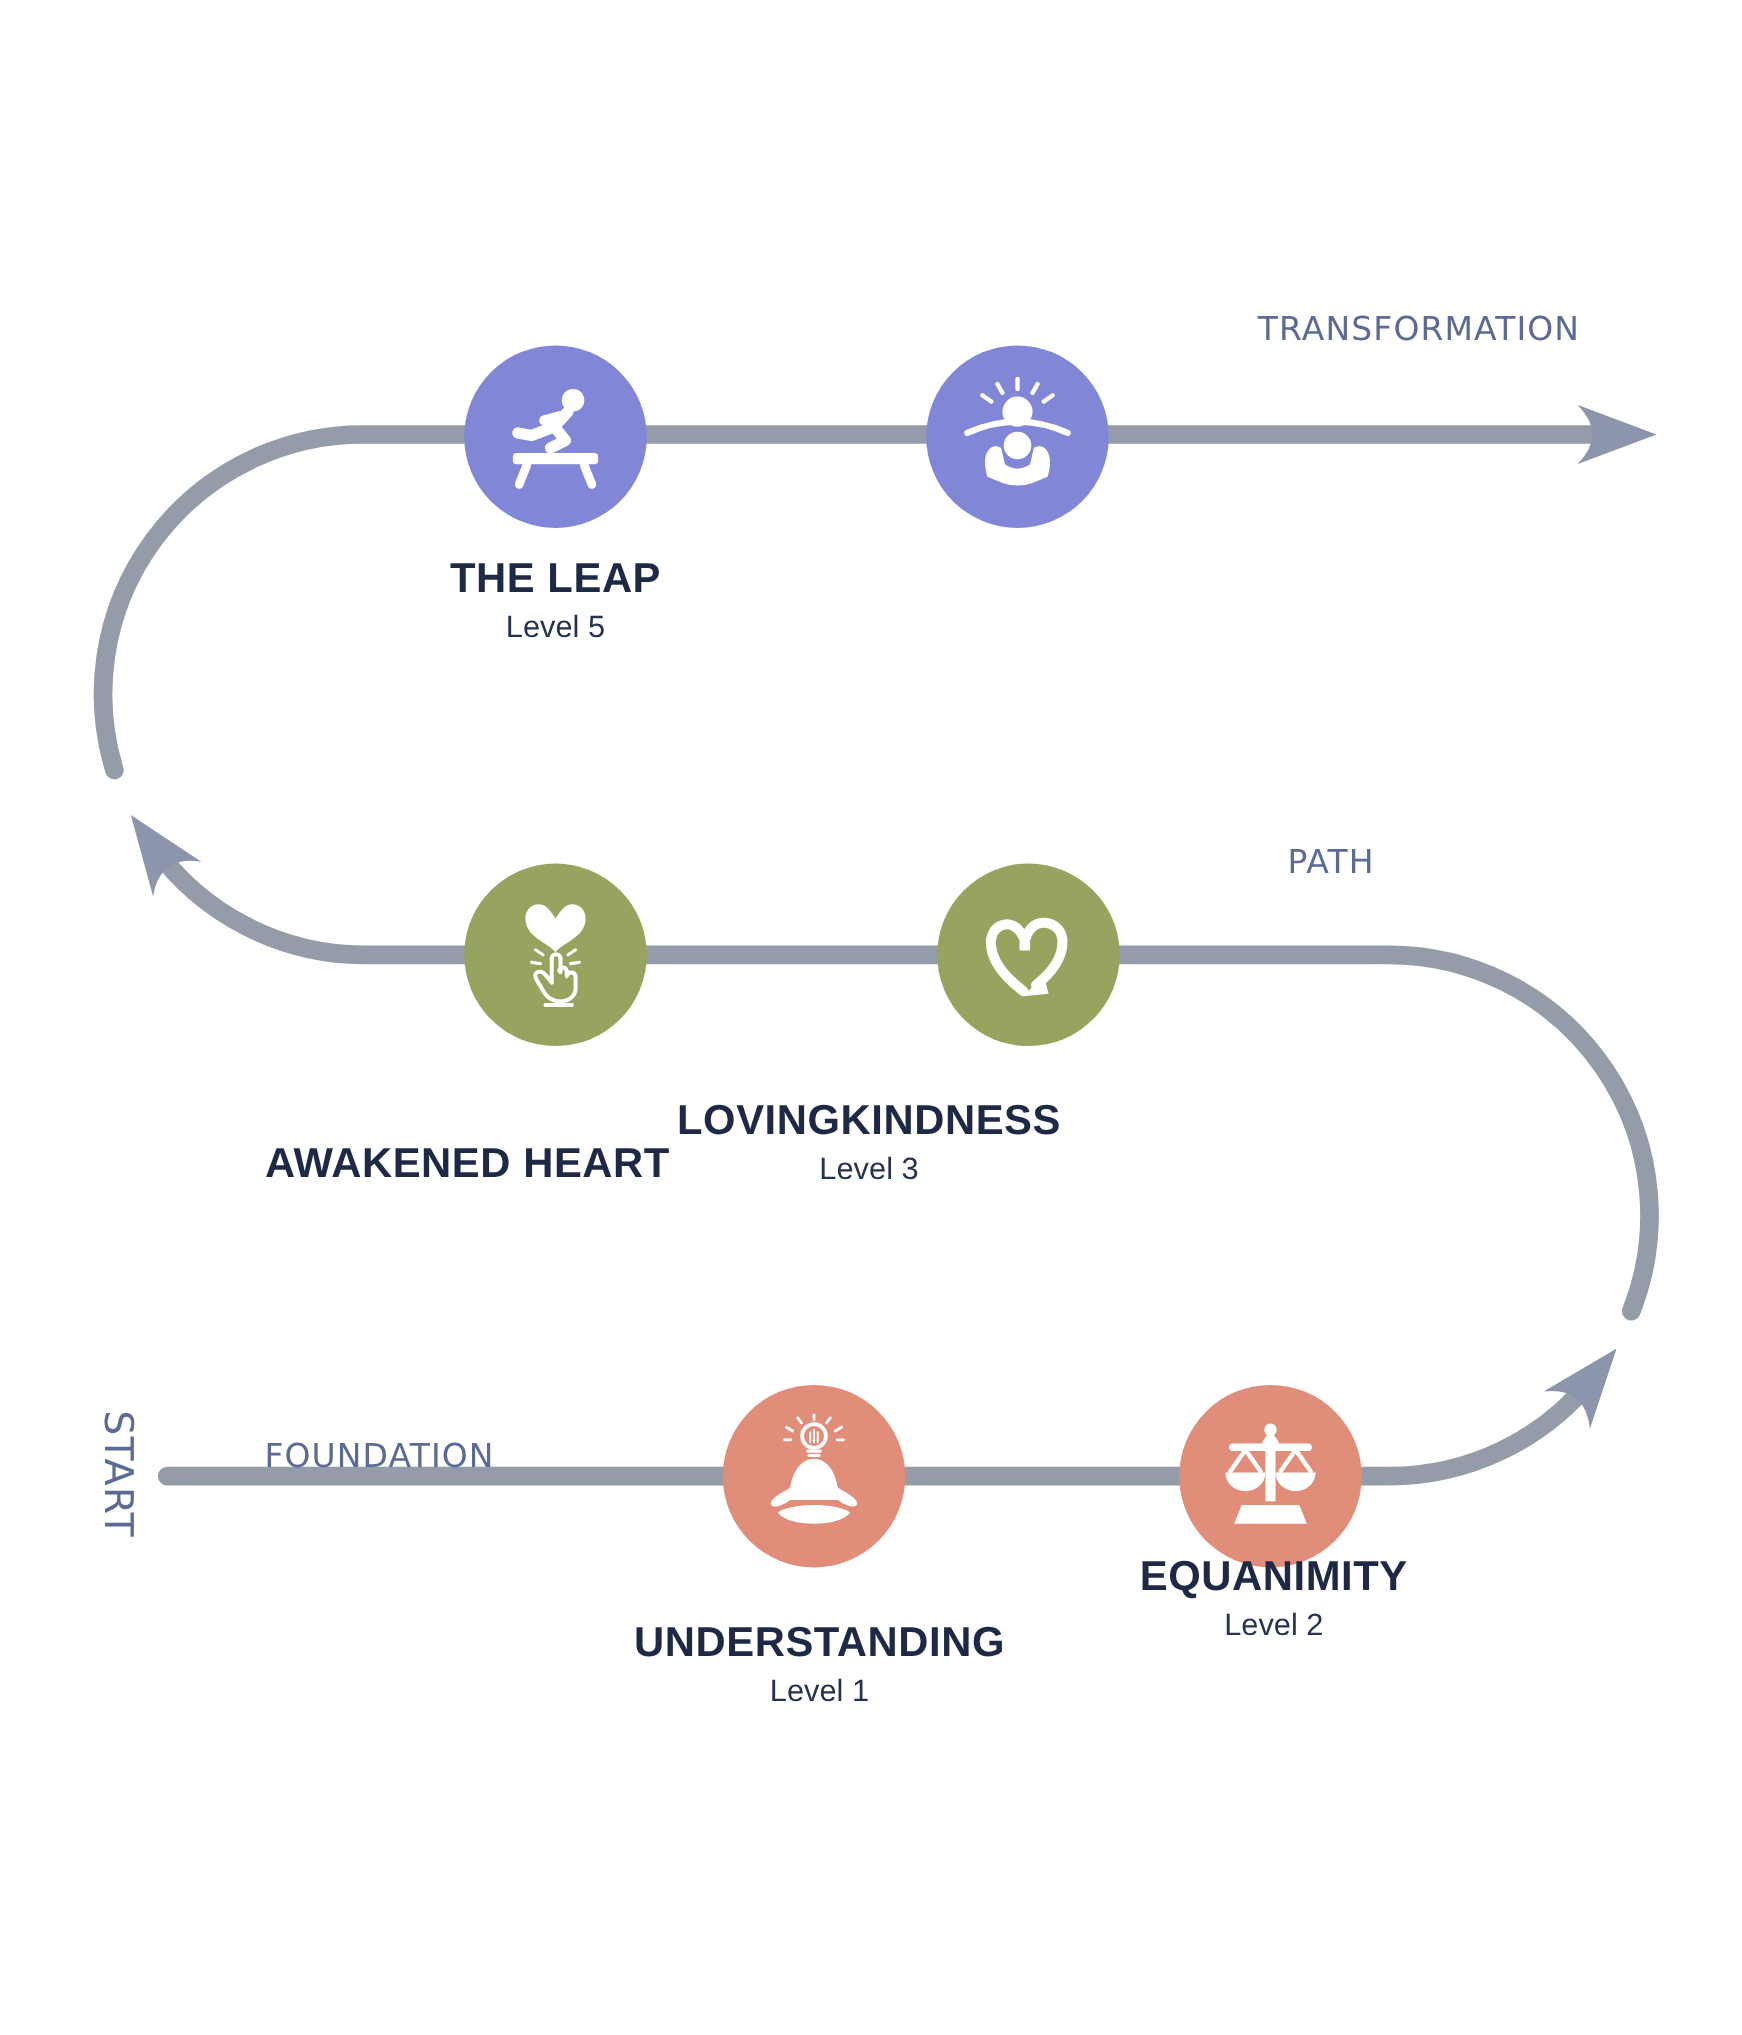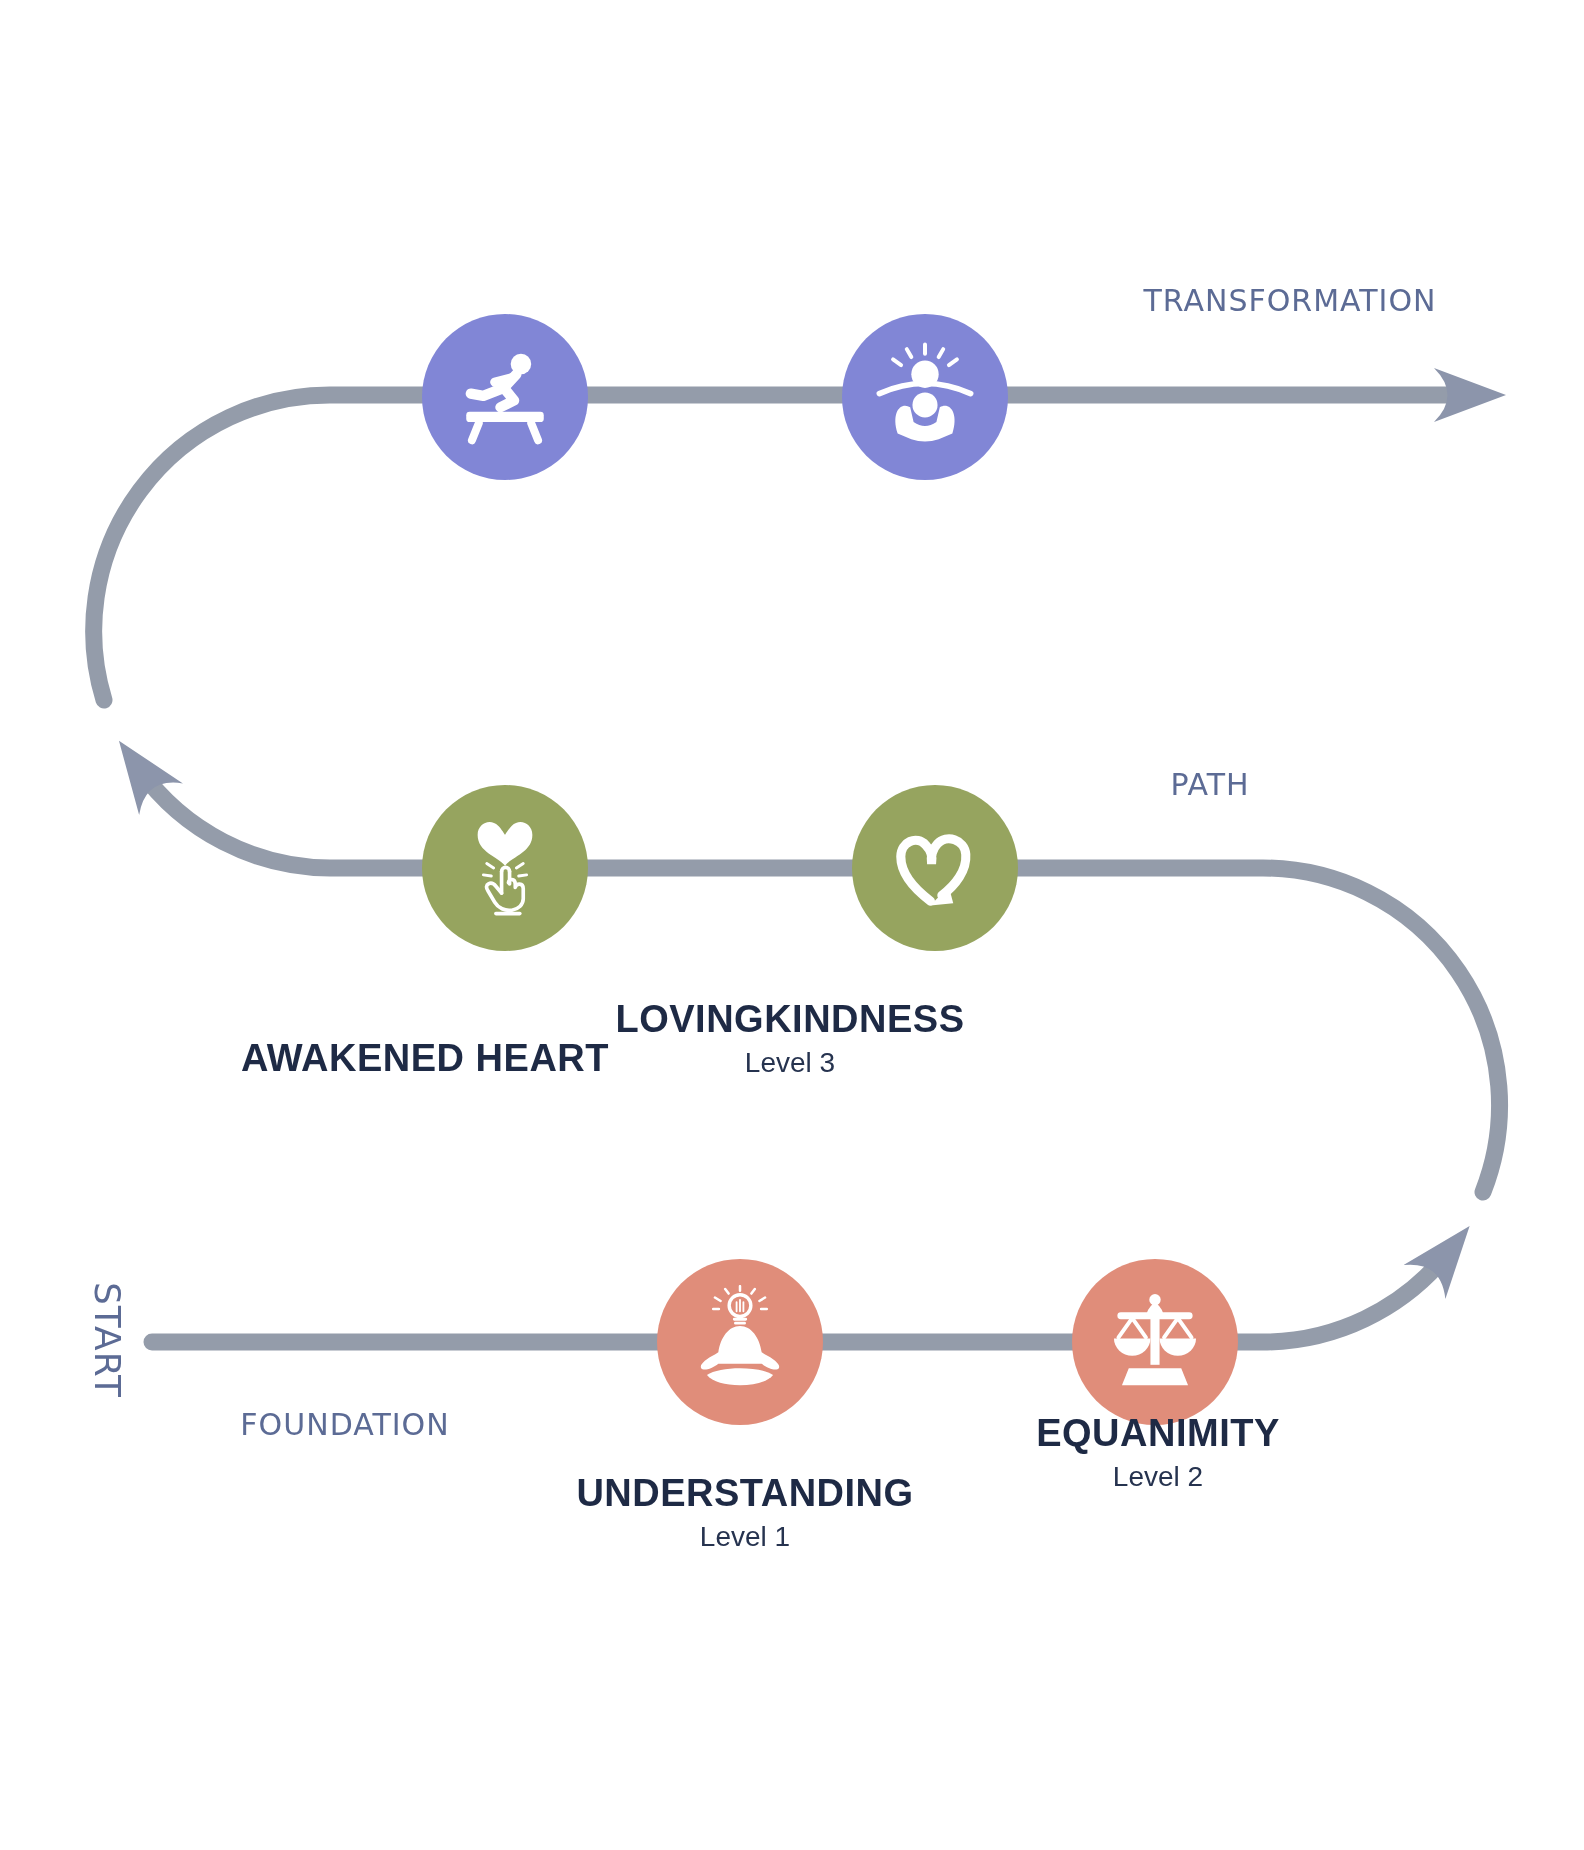--- a/index.html
+++ b/index.html
@@ -36,35 +36,39 @@
       </marker>
     </defs>
     <g fill="none" stroke="#949CAA" stroke-width="17" stroke-linecap="round">
       <path d="M152,1342 L1263,1342 A237,237 0 0 0 1447,1254" marker-end="url(#arrow)"></path>
       <path d="M1483,1192 A237,237 0 0 0 1263,868 L330,868 A236,236 0 0 1 140,770" marker-end="url(#arrow)"></path>
       <path d="M104,700 A236,236 0 0 1 330,395 L1470,395" marker-end="url(#arrow)"></path>
     </g>
   </svg>
 
   <div class="section-label vertical" style="left:107px;top:1340px;">START</div>
-  <div class="section-label" style="left:345px;top:1424px;">FOUNDATION</div>
+  <div class="section-label" style="left:345px;top:1324px;">FOUNDATION</div>
   <div class="section-label" style="left:1210px;top:784px;">PATH</div>
   <div class="section-label" style="left:1290px;top:300px;">TRANSFORMATION</div>
 
   <div class="node-circle" style="left: 505px; top: 397px; background-color: rgb(129, 134, 214);">
     <svg viewBox="0 0 100 100">
       <g fill="none" stroke="#fff" stroke-linecap="round" stroke-linejoin="round">
         <path d="M60,30 L49,42 L31,49 L20,47" stroke-width="9"></path>
         <path d="M49,42 L58,53 L46,59" stroke-width="9"></path>
         <path d="M56,33 L41,37" stroke-width="8"></path>
       </g>
       <circle cx="64" cy="21" r="9" fill="#fff"></circle>
       <rect x="16" y="63" width="68" height="9" rx="3" fill="#fff"></rect>
       <path d="M27,73 L21,88 M73,73 L79,88" stroke="#fff" stroke-width="7" stroke-linecap="round"></path>
     </svg>
+  </div>
+  <div class="node-label" style="left:505px;top:505px;">
+    <div class="node-title">THE LEAP</div>
+    <div class="node-level">Level 5</div>
   </div>
 
   <div class="node-circle" style="left: 925px; top: 397px; background-color: rgb(129, 134, 214);">
     <svg viewBox="0 0 100 100">
       <circle cx="50" cy="30" r="12" fill="#fff"></circle>
       <g stroke="#fff" stroke-width="3.5" stroke-linecap="round">
         <path d="M50,12 L50,4 M38,15 L34,8 M62,15 L66,8 M29,22 L22,17 M71,22 L78,17"></path>
       </g>
       <path d="M10,47 Q50,29 90,47" fill="none" stroke="#fff" stroke-width="5" stroke-linecap="round"></path>
       <circle cx="50" cy="57" r="11" fill="#fff"></circle>

